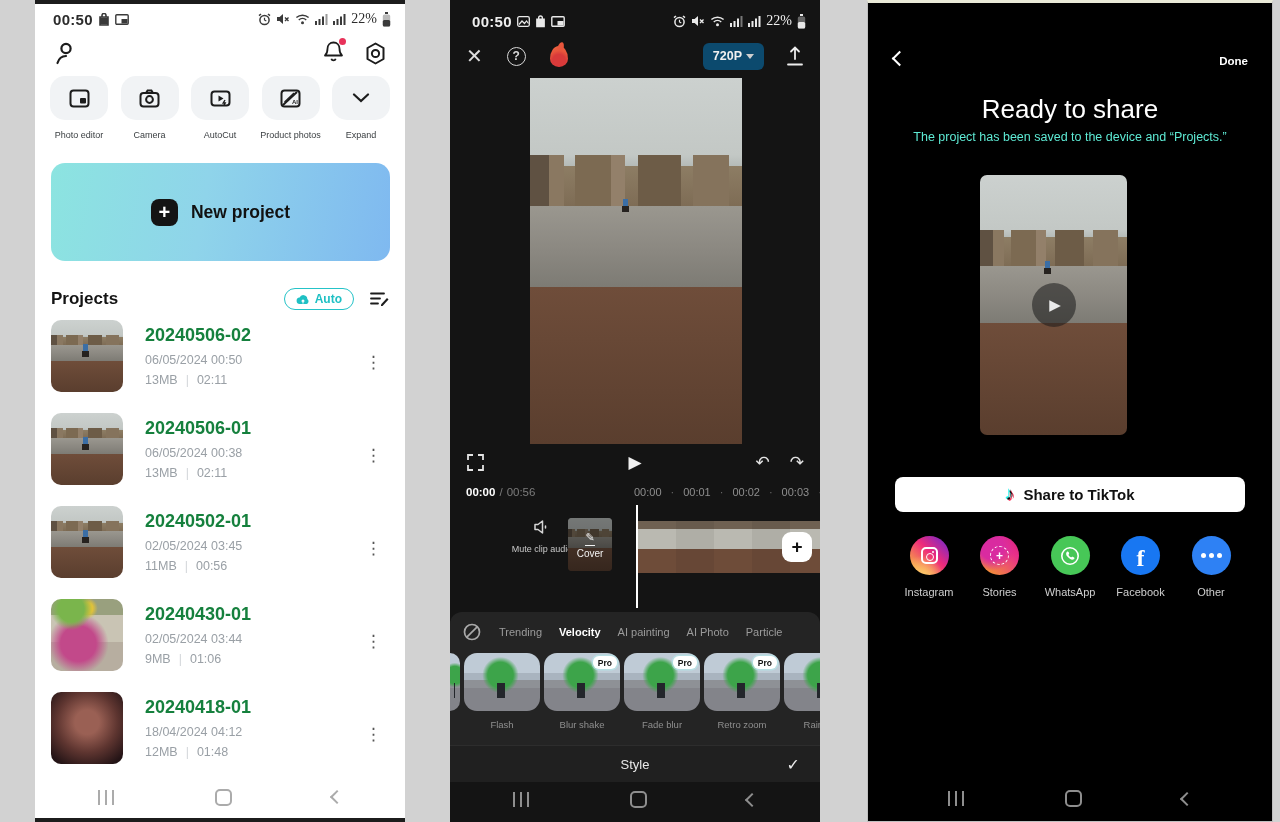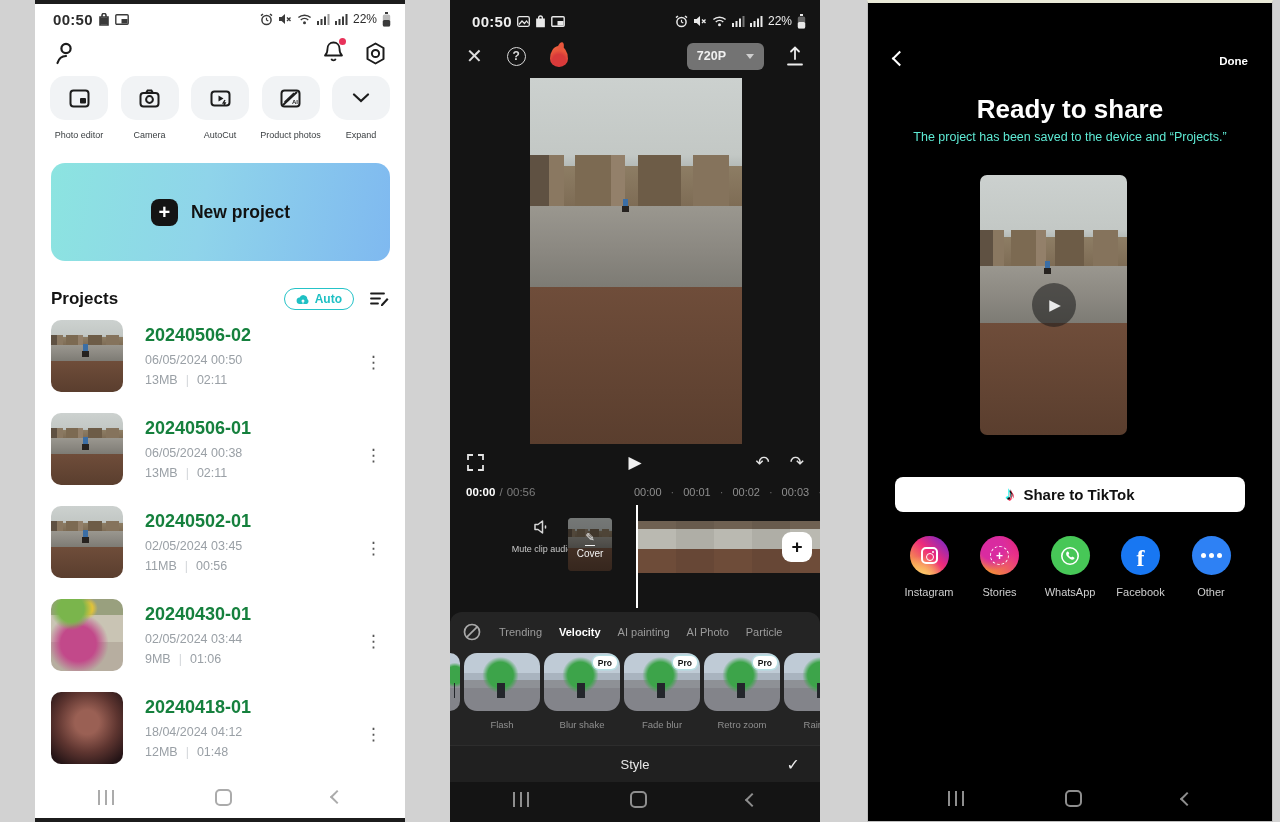--- a/index.html
+++ b/index.html
@@ -10,21 +10,21 @@
   
   #left { left:35px; width:370px; background:#ffffff; }
   .edge { position:absolute; left:0; right:0; height:4px; background:#1c1c1c; }
   .edge.top { top:0; } .edge.bottom { bottom:0; }
 
   .statusbar { position:absolute; left:18px; right:14px; top:9px; height:20px; display:flex; align-items:center; gap:5px; }
   .statusbar .time { font-size:15px; font-weight:600; letter-spacing:.3px; }
   #left .statusbar { color:#2c2c2c; }
   .statusbar .spacer { flex:1; }
   .statusbar svg { display:block; }
-  .pct { font-size:12px; font-weight:500; }
+  .pct { font-size:14px; font-weight:500;font-family:Liberation Serif, serif; }
 
   #left .header { position:absolute; top:38px; left:18px; right:18px; height:30px; display:flex; align-items:center; }
   .bellwrap { position:relative; margin-left:auto; margin-right:20px; }
   .bell-dot { position:absolute; top:-2px; right:-2px; width:7px; height:7px; border-radius:50%; background:#e8325a; }
 
   .quickrow { position:absolute; top:76px; left:12px; right:12px; display:flex; justify-content:space-between; }
   .qa { width:64px; display:flex; flex-direction:column; align-items:center; }
   .qa-btn { width:58px; height:44px; background:#f1f3f5; border-radius:15px; display:flex; align-items:center; justify-content:center; }
   .qa-label { margin-top:10px; font-size:9px; color:#3c4043; white-space:nowrap; }
 
@@ -95,22 +95,22 @@
 
   .mtoolbar { position:absolute; top:42px; left:16px; right:16px; height:28px; display:flex; align-items:center; color:#e8e8e8; }
   .mt-close { font-size:20px; color:#dedede; }
   .mt-help { margin-left:24px; width:19px; height:19px; border:1.5px solid #d8d8d8; border-radius:50%;
     display:flex; align-items:center; justify-content:center; font-size:12px; font-weight:700; color:#d8d8d8; }
   .mt-flame { margin-left:24px; width:18px; height:21px;
     background:radial-gradient(circle at 50% 72%, #d93a3a 0 38%, #e8563c 60%, #ee6a42 100%);
     border-radius:50% 50% 50% 50% / 62% 62% 40% 40%; position:relative; }
   .mt-flame::before { content:""; position:absolute; top:-4px; left:8px; width:6px; height:9px; background:#e8563c;
     border-radius:50% 50% 50% 50%/70% 70% 30% 30%; transform:rotate(18deg); }
-  .res-pill { margin-left:auto; margin-right:22px; background:#737373; border-radius:6px; height:27px; padding:0 10px;
-    display:flex; align-items:center; gap:20px; color:#f0f0f0; font-size:12.5px; font-weight:600; }
+  .res-pill { margin-left:auto; margin-right:22px; background:#0c4a6e; border-radius:6px; height:27px; padding:0 10px;
+    display:flex; align-items:center; gap:4px; color:#f0f0f0; font-size:12.5px; font-weight:600; }
   .caret { width:0; height:0; border-left:4px solid transparent; border-right:4px solid transparent; border-top:5px solid #cfcfcf; }
 
   .preview { position:absolute; left:80px; top:78px; width:212px; height:366px; }
 
   .controls { position:absolute; top:449px; left:16px; right:16px; height:26px; display:flex; align-items:center; color:#e3e3e3; }
   .ctrl-play { position:absolute; left:50%; transform:translateX(-50%); font-size:17px; color:#f0f0f0; }
   .ctrl-undo { margin-left:auto; font-size:17px; }
   .ctrl-redo { margin-left:20px; font-size:17px; }
 
   .timerow { position:absolute; top:484px; left:16px; right:0; height:16px; display:flex; align-items:center; }
@@ -153,21 +153,21 @@
   .stylebar .sl { font-size:13px; color:#e8e8e8; }
   .stylebar .ck { position:absolute; right:20px; font-size:16px; color:#ededed; }
 
   #middle .navbar { bottom:0; height:45px; }
   #middle .nav-inner, #right .nav-inner { color:#8e8e8e; }
 
   
   #right { left:867px; width:406px; background:#000; border:1px solid #bfbfbf; border-top:3px solid #e9e9d8; }
   .r-back { position:absolute; left:26px; top:50px; width:11px; height:11px; border-left:2px solid #fff; border-bottom:2px solid #fff; transform:rotate(45deg); }
   .r-done { position:absolute; right:24px; top:52px; font-size:11.5px; font-weight:600; color:#fff; }
-  .r-title { position:absolute; top:91px; left:0; right:0; text-align:center; font-size:26px; font-weight:700; color:#fff; }
+  .r-title { position:absolute; top:91px; left:0; right:0; text-align:center; font-size:26px; font-weight:400; color:#fff; }
   .r-sub { position:absolute; top:127px; left:10px; right:10px; text-align:center; font-size:12.5px; color:#5eead4; }
   .r-card { position:absolute; left:112px; top:172px; width:147px; height:260px; border-radius:7px; overflow:hidden; }
   .r-play { position:absolute; left:50%; top:50%; transform:translate(-50%,-50%); width:44px; height:44px; border-radius:50%;
     background:rgba(25,25,25,.55); display:flex; align-items:center; justify-content:center; }
   .r-play span { color:#eaeaea; font-size:15px; margin-left:3px; }
   .tiktok-btn { position:absolute; left:27px; right:27px; top:474px; height:35px; background:#fff; border-radius:8px;
     display:flex; align-items:center; justify-content:center; gap:9px; }
   .tiktok-btn .note { font-size:18px; font-weight:700; color:#0b0b0b; text-shadow:-1.3px -1px 0 #25f4ee, 1.3px 1px 0 #fe2c55; }
   .tiktok-btn .tl { font-size:15px; font-weight:700; color:#111; }
   .sharerow { position:absolute; top:533px; left:32px; right:32px; display:flex; justify-content:space-between; }

